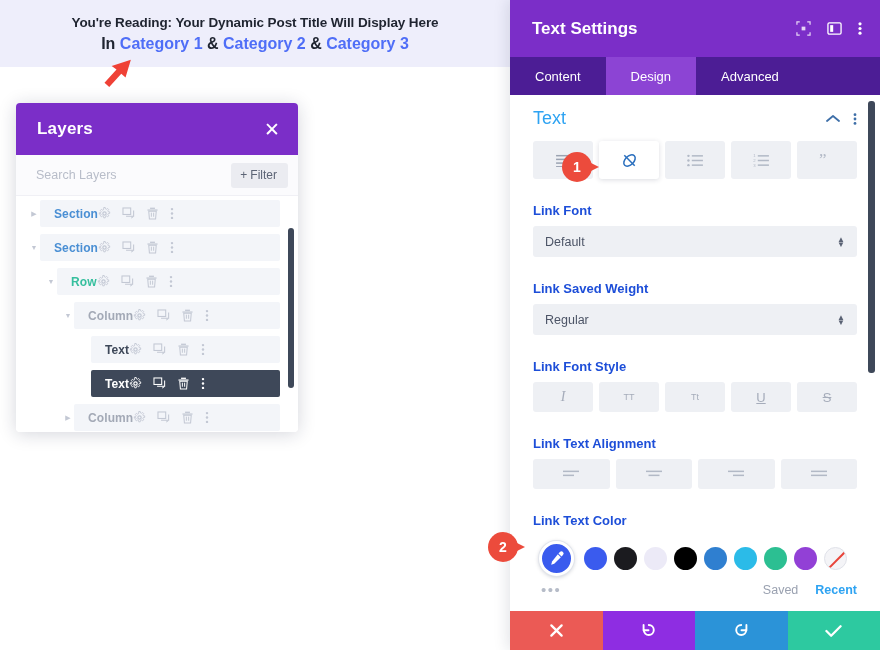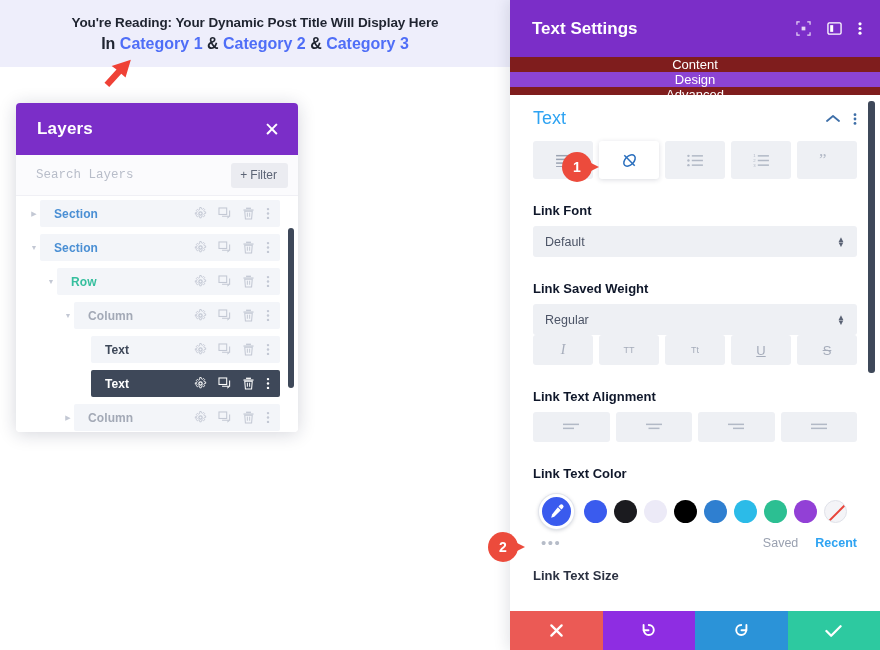--- a/index.html
+++ b/index.html
@@ -102,21 +102,21 @@
     align-items: center;
     justify-content: space-between;
     padding: 0 10px 0 20px;
     box-sizing: border-box;
     border-bottom: 1px solid #f0f0f5;
   }
   #layers-search-input {
     border: none;
     background: transparent;
     outline: none;
-    font-family: Liberation Mono, monospace;
+    font-family: Liberation Sans, sans-serif;
     font-size: 12.5px;
     color: #3a4254;
     width: 170px;
     padding: 0;
   }
   #layers-search-input::placeholder { color: #b8bdc9; }
   #filter-btn {
     background: #ebecf1;
     color: #5c6475;
     border-radius: 3px;
@@ -149,21 +149,21 @@
     color: #c3c8d4;
     flex: 0 0 auto;
   }
   .layer-pill {
     flex: 1 1 auto;
     height: 27px;
     background: #f3f5f9;
     border-radius: 2px;
     display: flex;
     align-items: center;
-    justify-content: space-between;
+    justify-content: flex-start;
     padding: 0 10px 0 14px;
     box-sizing: border-box;
     margin-right: 18px;
   }
   .layer-name {
     font-size: 12px;
     font-weight: bold;
     letter-spacing: 0.1px;
   }
   .layer-actions {
@@ -210,23 +210,22 @@
     font-size: 17px;
     font-weight: bold;
   }
   #settings-header-icons {
     display: flex;
     align-items: center;
     gap: 16px;
   }
   #settings-tabs {
     height: 38px;
-    background: #7f1d1d;
-    display: flex;
-    flex-direction: column;
+    background: #4c1d95;
+    display: flex;
   }
   .settings-tab {
     flex: 0 0 auto;
     color: #ffffff;
     font-size: 13px;
     display: flex;
     align-items: center;
     justify-content: center;
     cursor: pointer;
     padding: 0 25px;
@@ -270,21 +269,21 @@
     cursor: pointer;
   }
   .subtab.active {
     background: #ffffff;
     box-shadow: 0 1px 5px rgba(30,40,70,0.16);
   }
 
   .field-label {
     font-size: 13px;
     font-weight: bold;
-    color: #0f172a;
+    color: #1d4ed8;
     margin-top: 24px;
     margin-bottom: 8px;
   }
   .select-box {
     height: 31px;
     background: #eef0f4;
     border-radius: 3px;
     display: flex;
     align-items: center;
     justify-content: space-between;
@@ -781,20 +780,21 @@
 
     <div class="field-label">Link Saved Weight</div>
     <div class="select-box">
       <span>Regular</span>
       <span class="spinner-arrows">
           <span>▲</span>
           <span>▼</span>
         </span>
     </div>
 
+    <div class="field-label">Link Font Style</div>
     <div class="btn-group">
       <div class="gbtn italic">I</div>
       <div class="gbtn">
           <span class="tt-small">TT</span>
         </div>
       <div class="gbtn">
           <span class="tt-small">Tt</span>
         </div>
       <div class="gbtn">
           <span class="ul">U</span>

